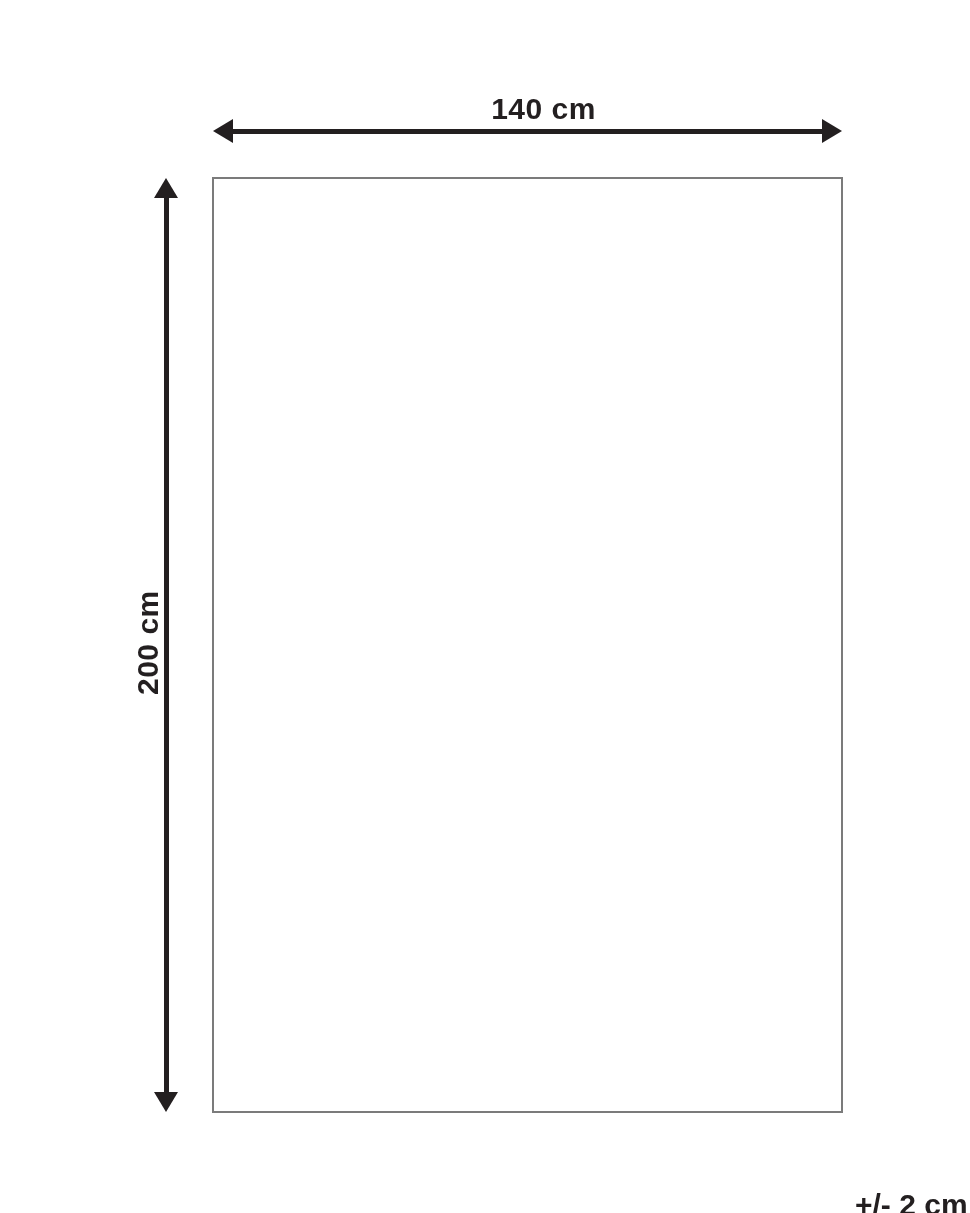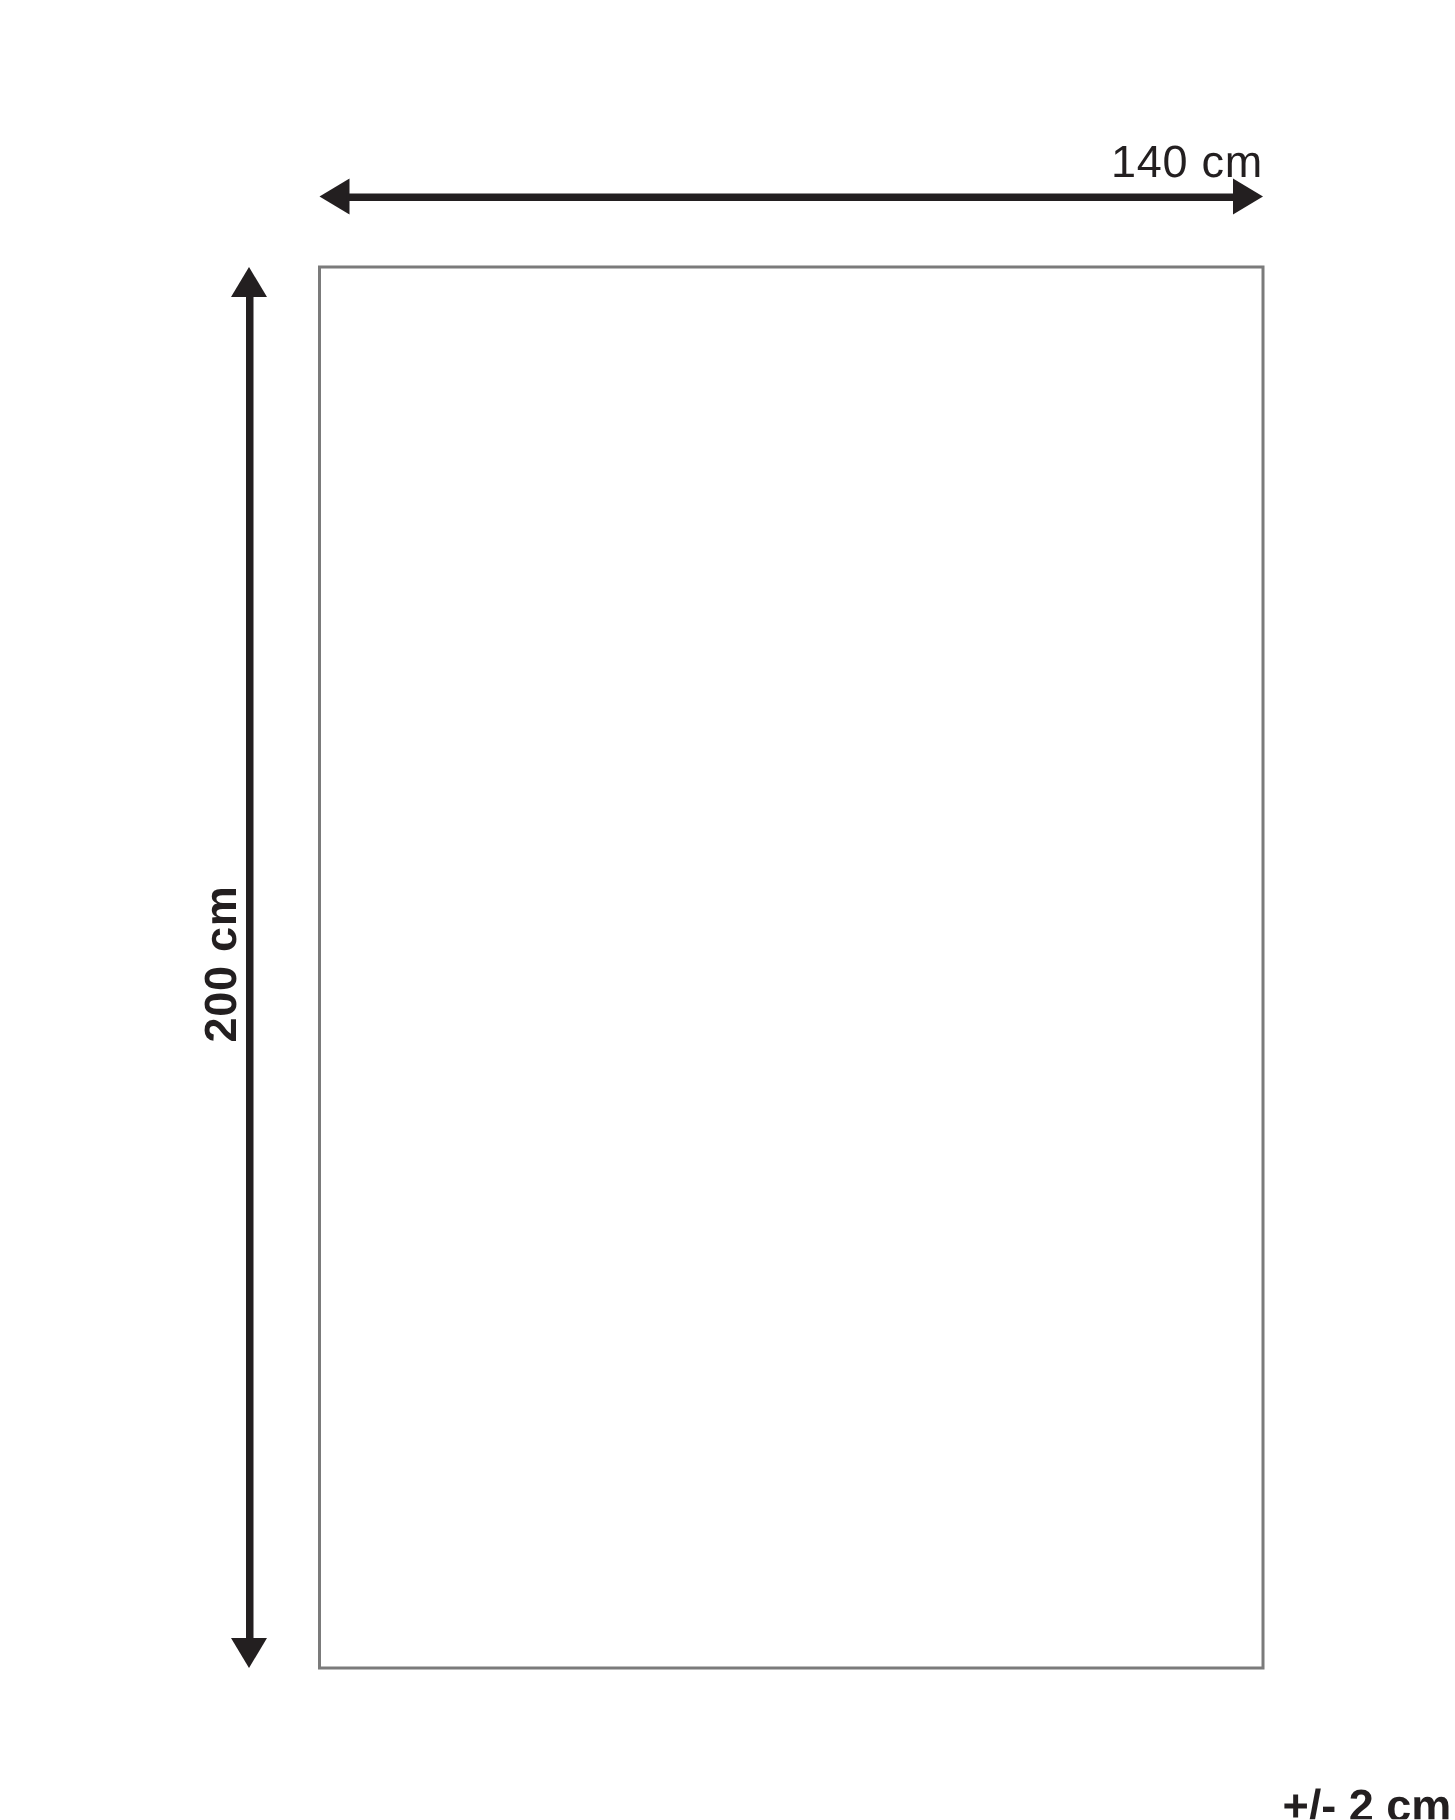--- a/index.html
+++ b/index.html
@@ -24,26 +24,26 @@
     width: 631px;
     height: 936px;
     box-sizing: border-box;
     border: 2px solid var(--rect-border, #7b7b7b);
     background: transparent;
   }
 
   
   .h-dim-label {
     position: absolute;
-    left: 213px;
+    left: 229px;
     top: 93px;
     width: 629px;
-    text-align: right;
+    text-align: center;
     font-size: 30px;
-    font-weight: normal;
+    font-weight: bold;
     line-height: 32px;
     color: var(--text, #231f20);
     letter-spacing: 0.5px;
   }
   .h-arrow {
     position: absolute;
     left: 213px;
     top: 118px;
     width: 629px;
     height: 26px;

